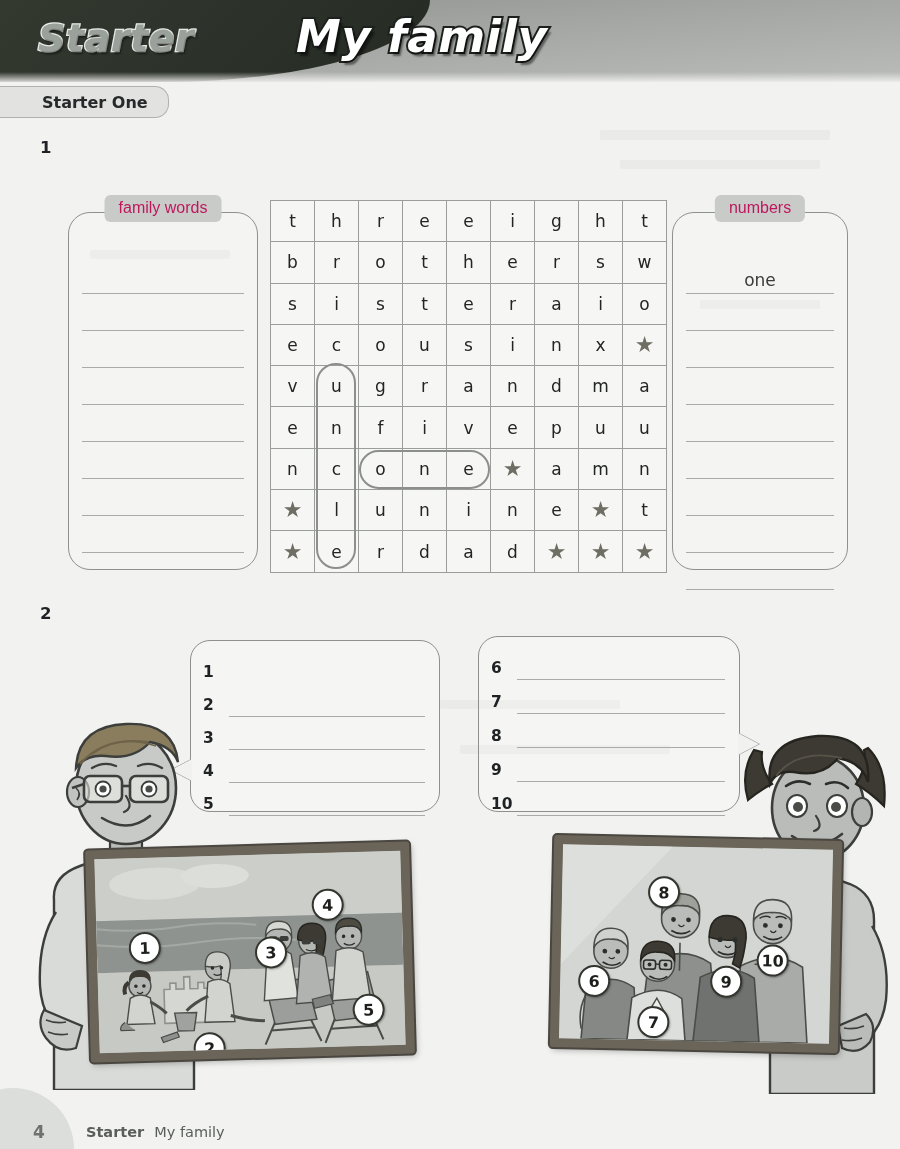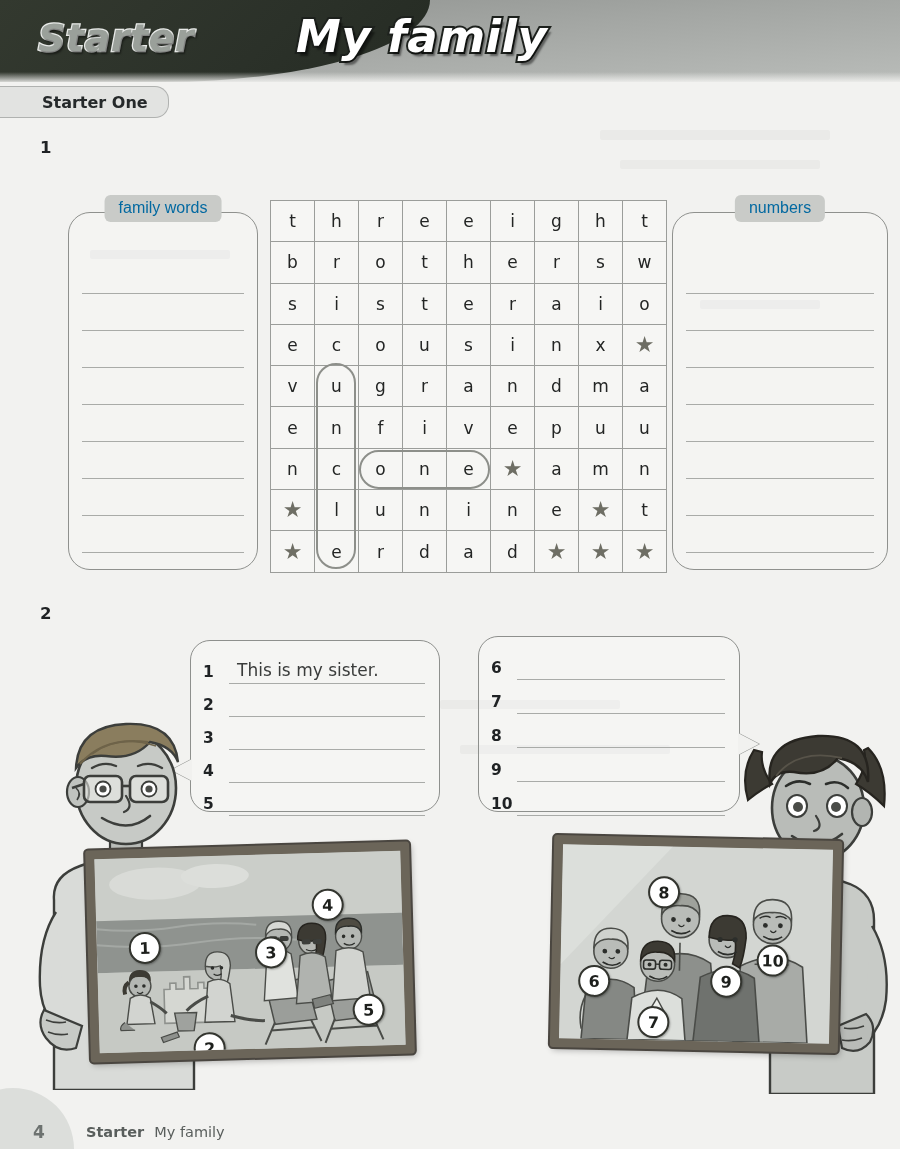--- a/index.html
+++ b/index.html
@@ -103,32 +103,32 @@
   #ex2-head { left: 40px; top: 604px; width: 700px; }
 
   
   .listbox {
     position: absolute;
     border: 1.4px solid #8f918e;
     border-radius: 22px;
     background: rgba(255,255,255,0.18);
   }
   #box-family { left: 68px; top: 212px; width: 190px; height: 358px; }
-  #box-numbers { left: 672px; top: 212px; width: 216px; height: 358px; padding-left: 47px; }
+  #box-numbers { left: 672px; top: 212px; width: 176px; height: 358px; padding-left: 47px; }
 
   .box-header {
     position: absolute;
     top: -18px;
     left: 50%;
     transform: translateX(-50%);
     background: #c9cbc8;
     border-radius: 6px;
     padding: 4px 14px 5px;
     font-size: 16px;
-    color: #0369a1;
+    color: #be185d;
     white-space: nowrap;
   }
 
   .box-lines {
     position: absolute;
     left: 13px; right: 13px;
     top: 44px;
   }
   .ruled-line {
     height: 37px;
@@ -333,20 +333,23 @@
       <div class="ruled-line"></div>
       <div class="ruled-line"></div>
       <div class="ruled-line"></div>
       <div class="ruled-line"></div>
     </div>
 </div>
 
 <div class="listbox" id="box-numbers">
   <div class="box-header">numbers</div>
   <div class="box-lines" id="numbers-lines">
+      <div class="ruled-line">
+        <span class="hw">one</span>
+      </div>
       <div class="ruled-line"></div>
       <div class="ruled-line"></div>
       <div class="ruled-line"></div>
       <div class="ruled-line"></div>
       <div class="ruled-line"></div>
       <div class="ruled-line"></div>
       <div class="ruled-line"></div>
       <div class="ruled-line"></div>
     </div>
 </div>
@@ -459,23 +462,20 @@
 
 <div class="ex-head" id="ex2-head">
   <span class="ex-num">2</span>
 </div>
 
 <div class="bubble" id="bubble-left">
   <div class="bubble-tail" id="tail-left"></div>
   <div id="left-rows">
       <div class="sent-row" style="top: 10px;">
         <span class="sent-num">1</span>
-        <span class="sent-line">
-          <span class="hw">This is my sister.</span>
-        </span>
       </div>
       <div class="sent-row" style="top: 43px;">
         <span class="sent-num">2</span>
         <span class="sent-line"></span>
       </div>
       <div class="sent-row" style="top: 76px;">
         <span class="sent-num">3</span>
         <span class="sent-line"></span>
       </div>
       <div class="sent-row" style="top: 109px;">

